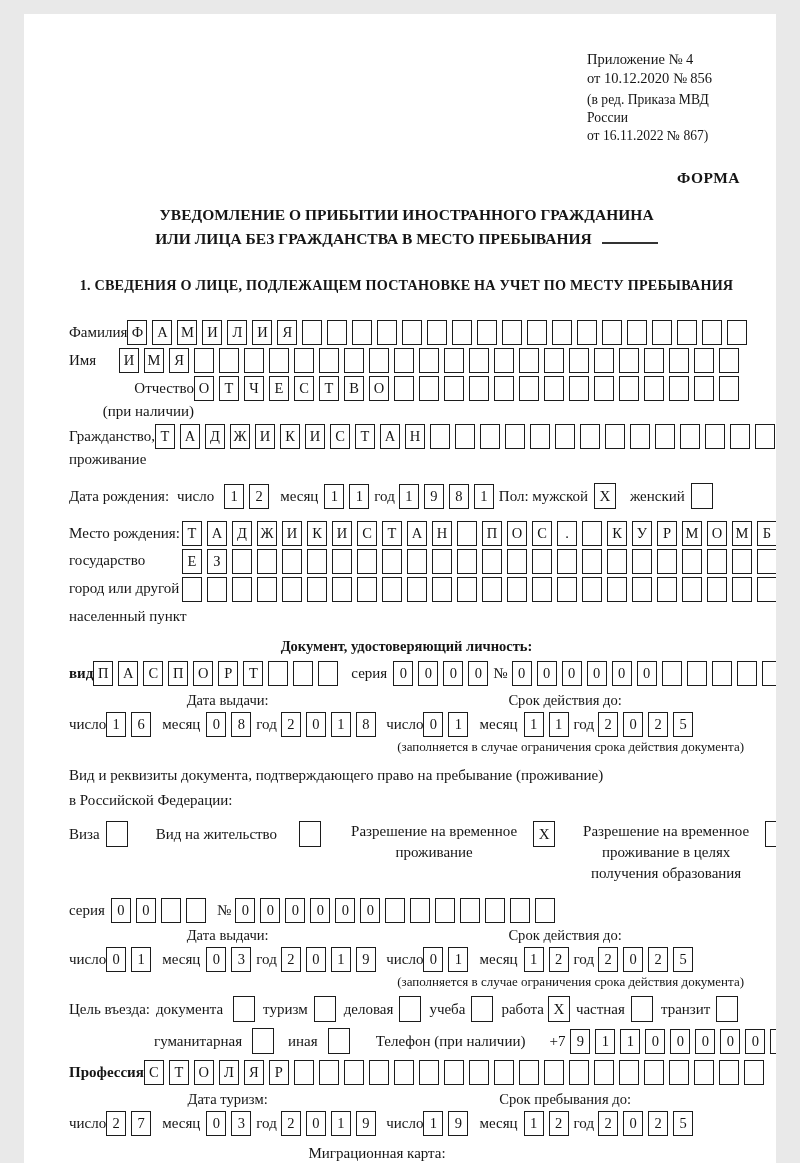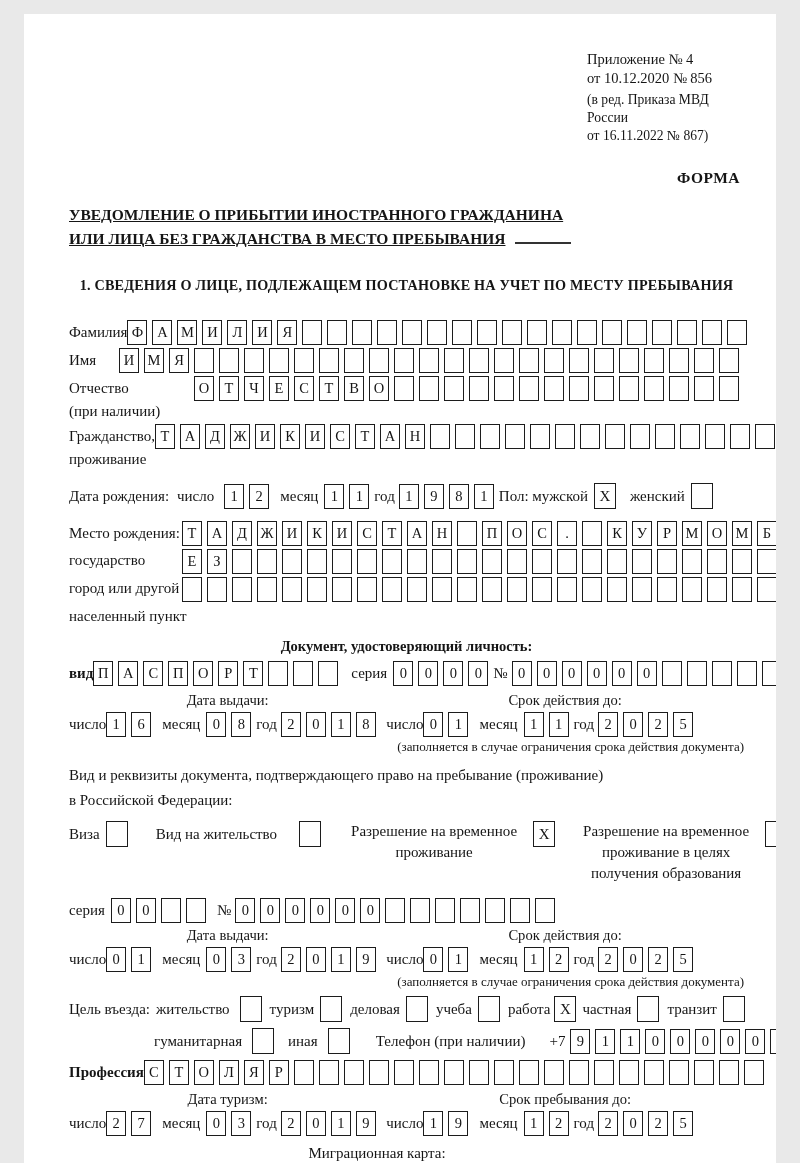--- a/index.html
+++ b/index.html
@@ -7,21 +7,21 @@
   body { font-family:"Liberation Serif","DejaVu Serif",serif; color:#151515; }
   .page {
     width:752px; height:1163px; background:#ffffff; margin:14px auto;
     padding:36px 32px 0 45px; overflow:hidden; position:relative;
   }
   
   .appendix { margin-left:518px; font-size:14.5px; line-height:19px; }
   .revision { margin-left:518px; margin-top:3px; font-size:13.6px; line-height:18px; }
   .forma { text-align:right; font-weight:bold; font-size:15.5px; margin-top:24px; padding-right:4px; letter-spacing:.5px; }
   
-  .title { text-align:left; font-weight:bold; font-size:15.5px; line-height:24px; margin-top:16px;text-decoration:underline; }
+  .title { text-align:center; font-weight:bold; font-size:15.5px; line-height:24px; margin-top:16px; }
   .blank-underline { display:inline-block; width:56px; border-bottom:2px solid #333; height:14px; margin-left:10px; }
   .sec-heading { font-weight:bold; font-size:14.2px; margin-top:26px; text-align:center; letter-spacing:.2px; white-space:nowrap; }
   
   .frow { display:flex; align-items:center; margin-bottom:3px; }
   .frow.top { align-items:flex-start; }
   .lbl { font-size:15px; white-space:nowrap; }
   .lbl2 { font-size:15px; line-height:20px; white-space:nowrap; }
   .lblcol .first { height:25px; line-height:25px; }
   .cells { display:flex; }
   .cell {
@@ -29,21 +29,21 @@
     text-align:center; line-height:22px; font-size:14.5px; flex:0 0 auto;
   }
   .cbx {
     display:inline-block; width:22px; height:26px; border:1.6px solid #1c1c1c;
     text-align:center; line-height:24px; font-size:15px; flex:0 0 auto;
   }
   .ml8 { margin-left:8px; } .ml6 { margin-left:6px; } .ml14 { margin-left:14px; }
   .mr4 { margin-right:4px; } .mr6 { margin-right:6px; }
   
   .w-surname { width:85px; }
-  .w-patr { width:158px; }
+  .w-patr { width:158px;text-align:right; }
   .w-cit { width:98px; }
   .w-place { width:113px; }
   .doc-heading { text-align:center; font-weight:bold; font-size:14.5px; margin:8px 0 6px 0; }
   .dpair { display:flex; margin-top:10px; }
   .dcol-l { flex:0 0 47%; }
   .dcol-r { flex:1; }
   .dhead { text-align:center; font-size:14.6px; margin-bottom:3px; }
   .drow { display:flex; align-items:center; }
   .restr-note { text-align:right; font-size:13px; margin-top:2px; }
   .intro { font-size:15px; line-height:25px; }
@@ -496,21 +496,21 @@
             <span class="cell">2</span>
             <span class="cell">5</span>
           </span>
       </div>
     </div>
   </div>
   <div class="restr-note">(заполняется в случае ограничения срока действия документа)</div>
 
   <div class="purpose-row" style="margin-top:6px;">
     <span class="lbl mr6">Цель въезда:</span>
-    <span class="lbl" style="margin-right:10px;">жительство</span>
+    <span class="lbl" style="margin-right:10px;">документа</span>
     <span class="cbx"></span>
     <span class="lbl ml8 mr6">туризм</span>
     <span class="cbx"></span>
     <span class="lbl ml8 mr6">деловая</span>
     <span class="cbx"></span>
     <span class="lbl ml8 mr6">учеба</span>
     <span class="cbx"></span>
     <span class="lbl ml8 mr4">работа</span>
     <span class="cbx">X</span>
     <span class="lbl ml6 mr6">частная</span>

